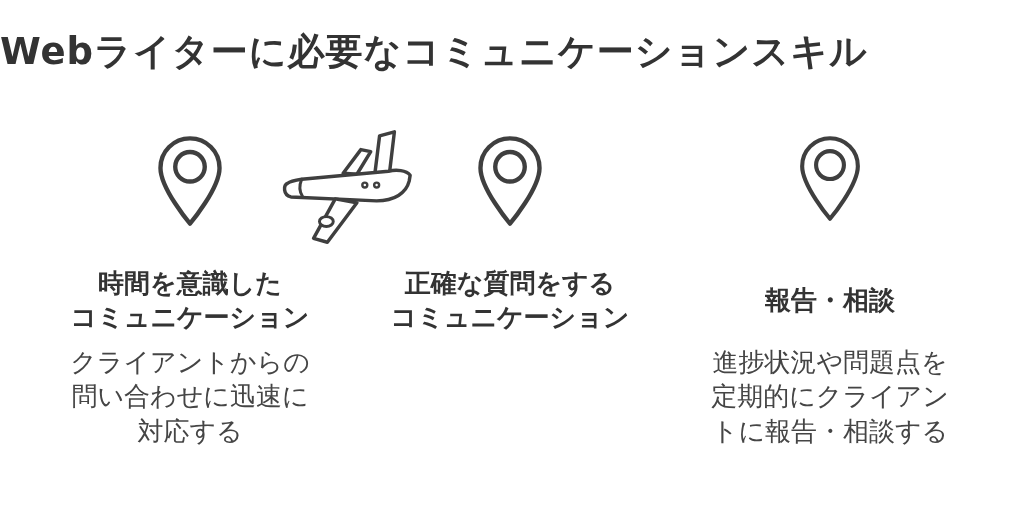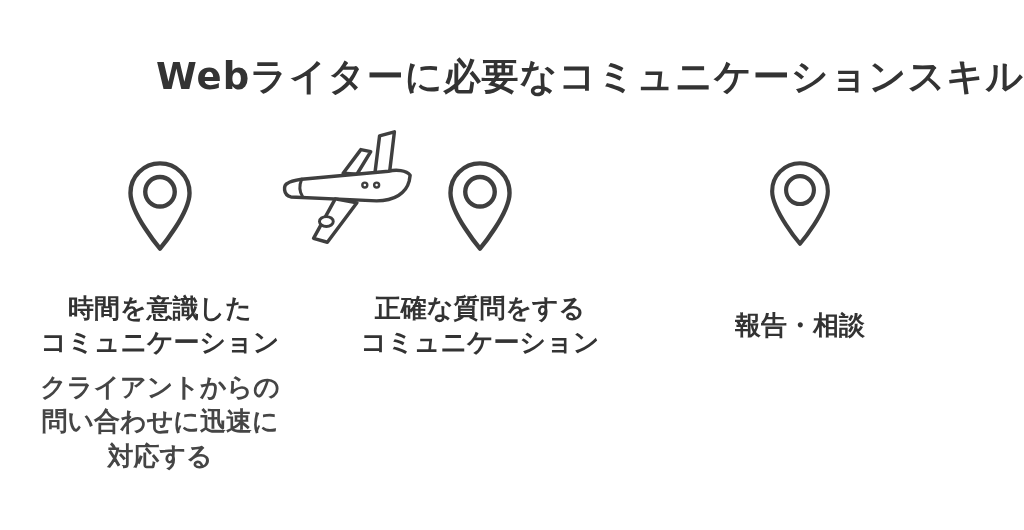--- a/index.html
+++ b/index.html
@@ -7,30 +7,31 @@
     width: 1024px; height: 530px;
     background: #ffffff;
     font-family: "DejaVu Sans", "Liberation Sans", sans-serif;
     color: #3d3d3d;
     overflow: hidden;
   }
   .page { position: relative; width: 1024px; height: 530px; background: #ffffff; }
 
   .title {
     margin: 0;
-    padding-top: 52px;
-    text-align: right;
+    padding-top: 27px;
+    text-align: left;
     font-size: 37px;
     font-weight: bold;
     letter-spacing: 1px;
     color: #333333;
   }
 
   .columns {
     display: flex;
+    padding-left: 30px;
     margin-top: 58px;
   }
   .col { width: 320px; text-align: center; }
 
   .pin-wrap {
     height: 100px;
     display: flex;
     justify-content: center;
     align-items: flex-start;
   }
@@ -47,21 +48,20 @@
     white-space: pre-line;
     color: #333333;
   }
 
   .body-text {
     margin-top: 6px;
     font-size: 26px;
     line-height: 1.32;
     white-space: pre-line;
     color: #454545;
-    font-weight: bold;
   }
 
   .airplane {
     position: absolute;
     left: 278px;
     top: 122px;
     width: 148px;
     height: 138px;
   }
 
@@ -127,16 +127,19 @@
     </div>
 
     <div class="col">
       <div class="pin-wrap">
         <svg viewBox="0 0 64 84" width="66" height="87" aria-hidden="true">
           <path class="ln" stroke-width="4" d="M32 3 C17 3 5 15 5 30 C5 49 32 81 32 81 C32 81 59 49 59 30 C59 15 47 3 32 3 Z"></path>
           <circle class="ln" stroke-width="4" cx="32" cy="29" r="13.5"></circle>
         </svg>
       </div>
       <div class="heading">報告・相談</div>
+      <div class="body-text">進捗状況や問題点を
+定期的にクライアン
+トに報告・相談する</div>
     </div>
 
   </div>
 </div>
 
 </body></html>

